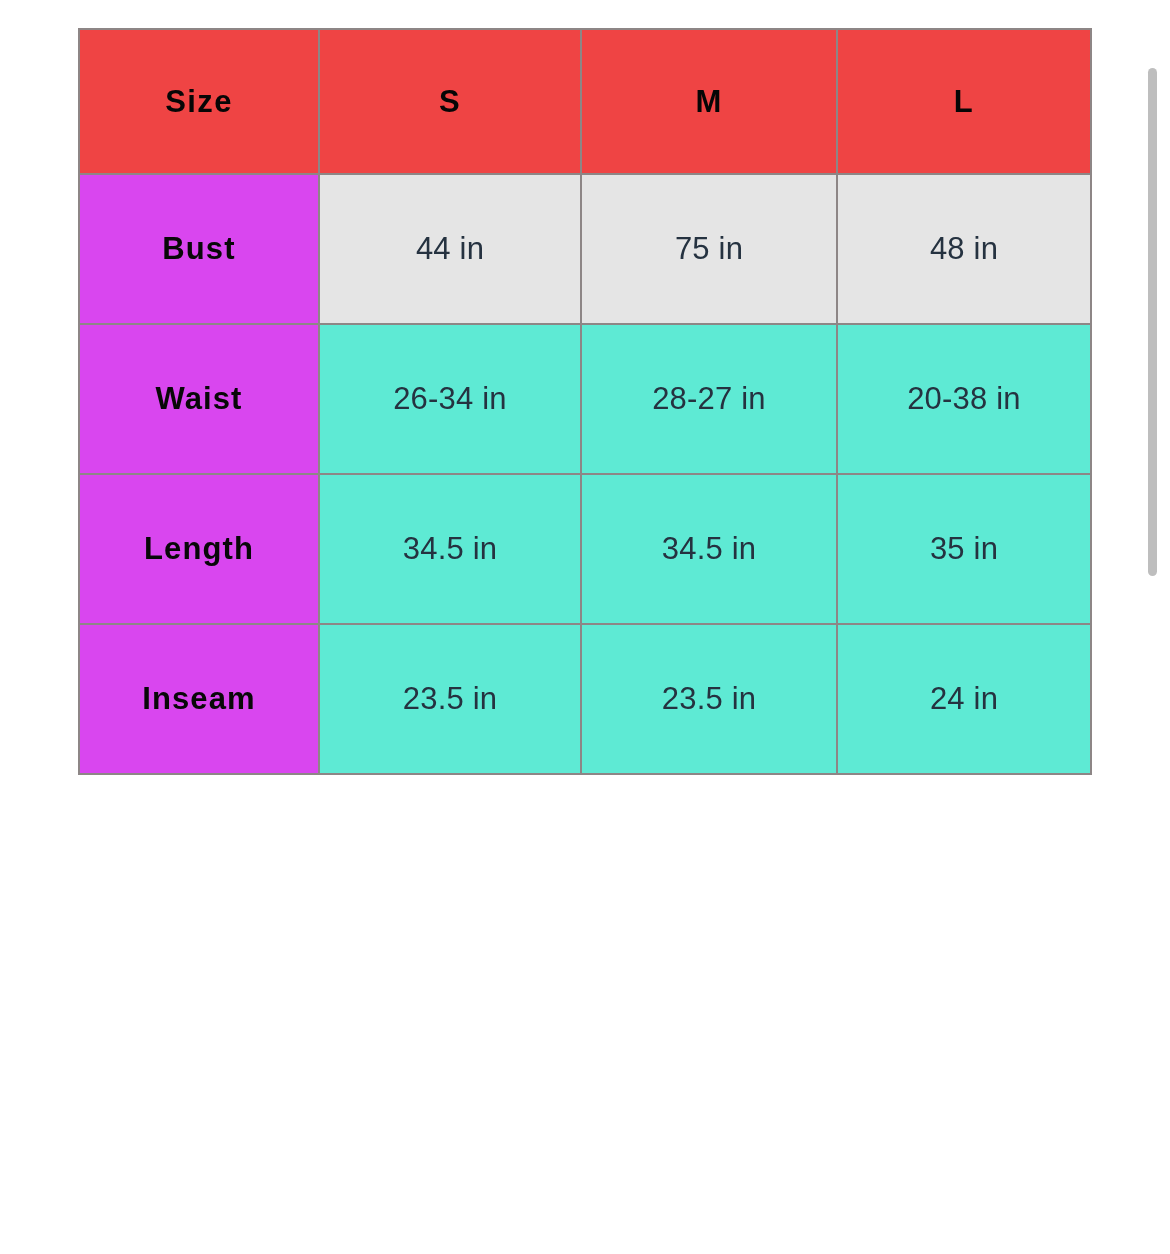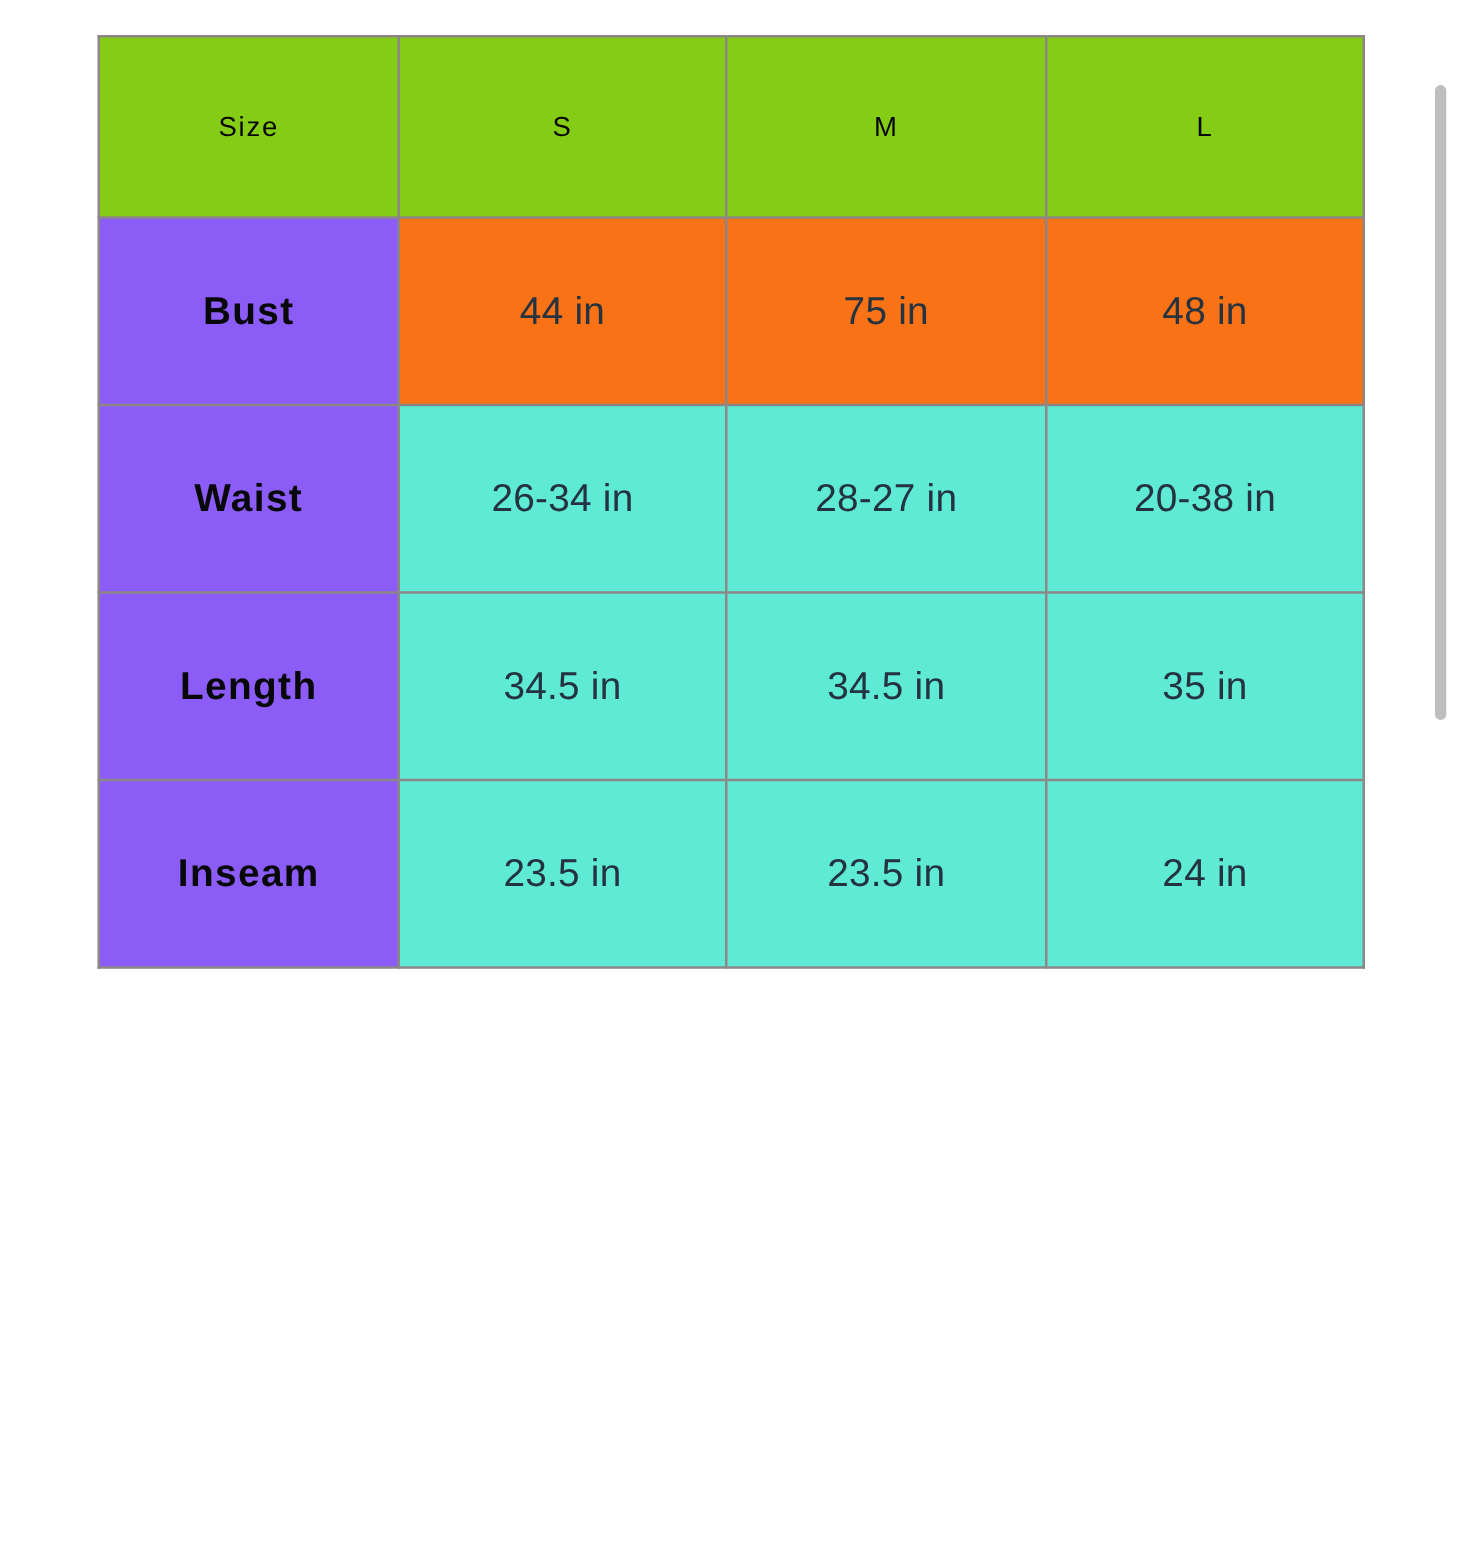--- a/index.html
+++ b/index.html
@@ -39,46 +39,46 @@
     border: 2px solid #8d8686;
     text-align: center;
     vertical-align: middle;
     padding: 0;
     box-sizing: border-box;
   }
 
   
   tr.head-row { height: 145px; }
   tr.head-row th {
-    background: #84cc16;
-    font-size: 22px;
-    font-weight: normal;
+    background: #ef4444;
+    font-size: 31px;
+    font-weight: bold;
     color: #060606;
     letter-spacing: 1.4px;
   }
 
   
   tr.data-row { height: 150px; }
 
   th.row-label {
-    background: #8b5cf6;
+    background: #d946ef;
     font-size: 31px;
     font-weight: bold;
     color: #080808;
     letter-spacing: 1.1px;
     line-height: 1.62;
   }
 
   td.val {
     font-size: 31px;
     font-weight: normal;
     color: #253240;
     letter-spacing: 0.2px;
   }
-  td.val.bg-white { background: #f97316; }
+  td.val.bg-white { background: #e5e5e5; }
   td.val.bg-grey  { background: #5eead4; }
 
   
   #scrollbar-track {
     position: absolute;
     right: 6px;
     top: 0;
     width: 20px;
     height: 1254px;
     background: transparent;

